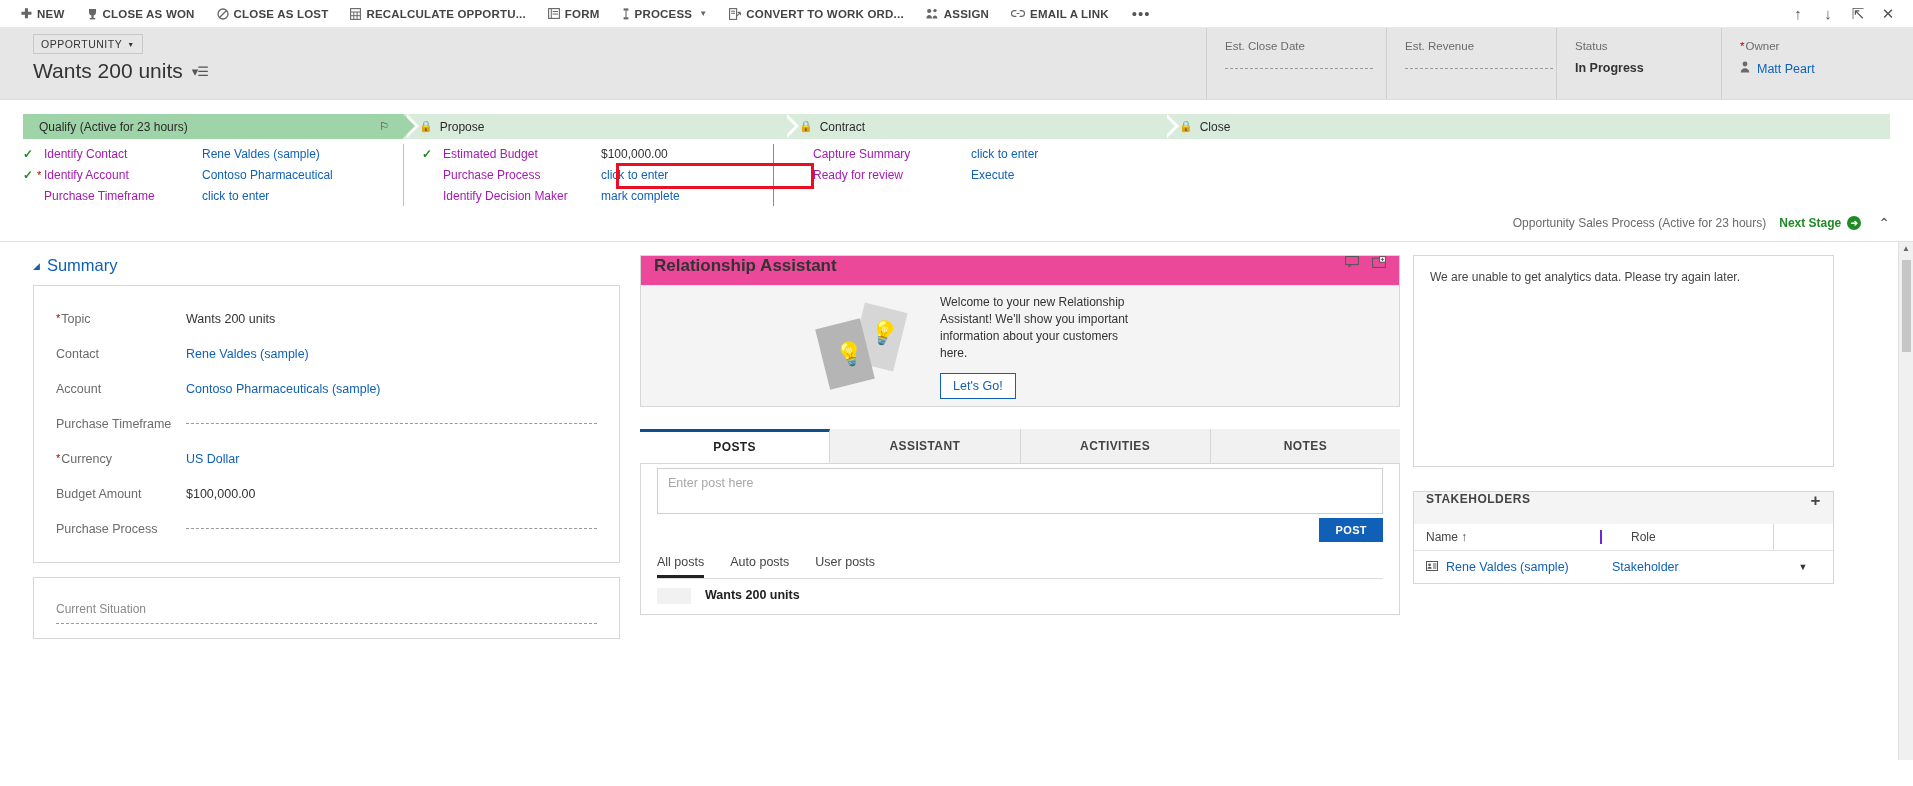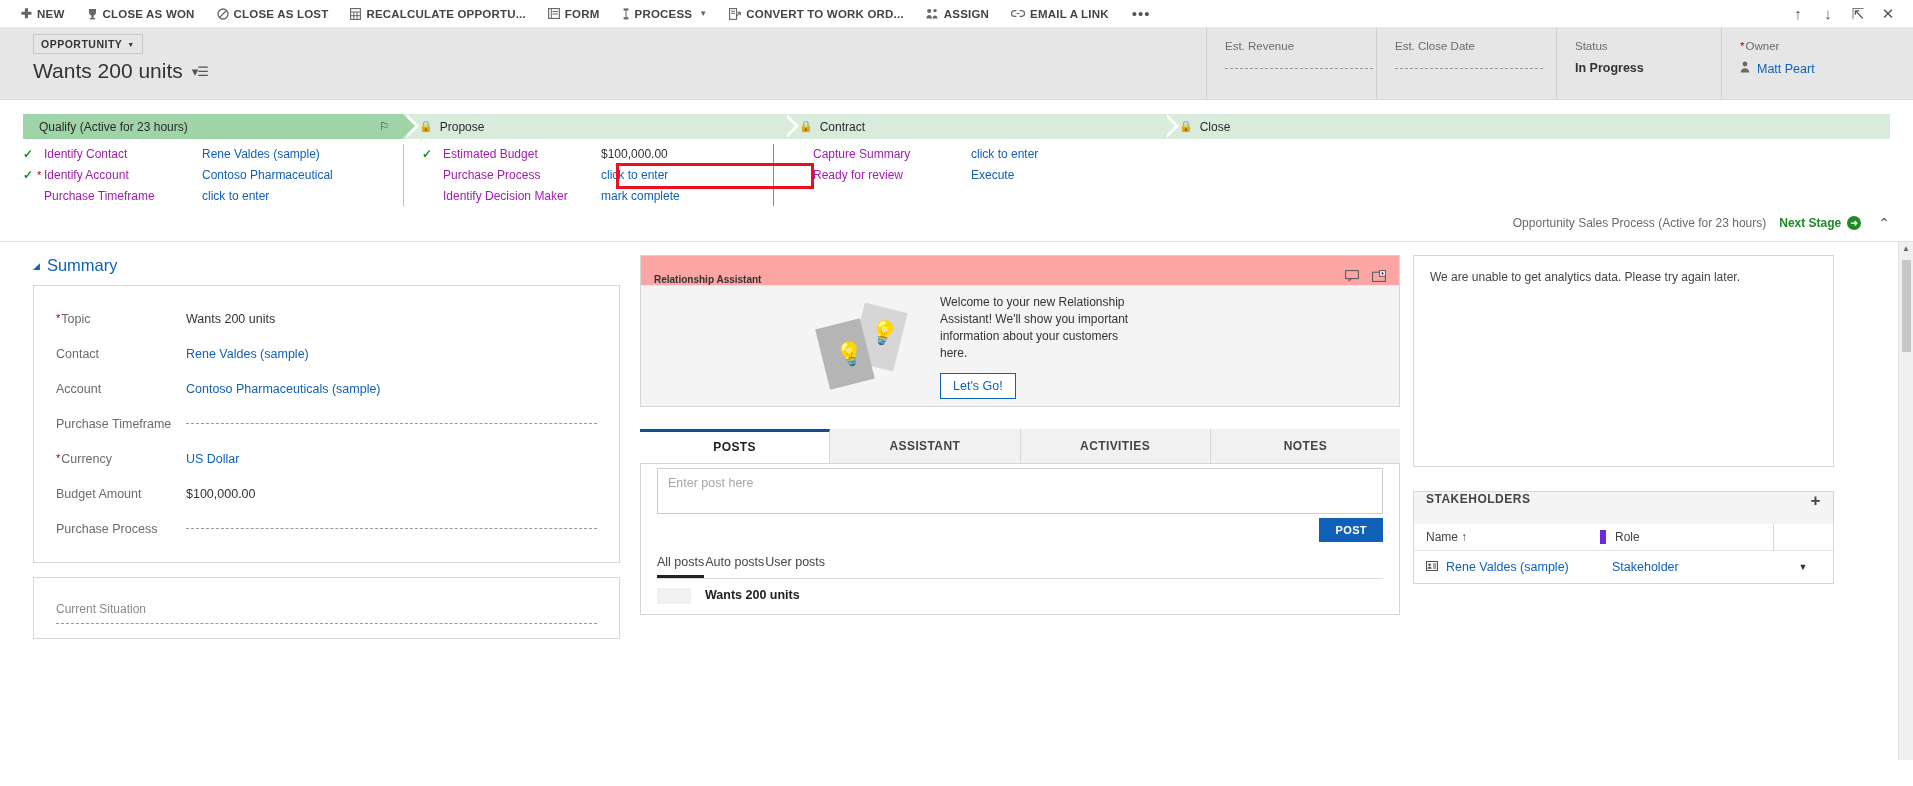--- a/index.html
+++ b/index.html
@@ -33,21 +33,21 @@
 
   
   .rec-header {
     height: 72px; background: #e6e6e6; display: flex; align-items: stretch;
     border-bottom: 1px solid #dcdcdc;
   }
   .rec-left { padding: 6px 0 0 33px; flex: 0 0 auto; min-width: 640px; }
   .entity-chip {
     display: inline-flex; align-items: center; gap: 5px;
     border: 1px solid #c8c8c8; background: #e6e6e6;
-    font-size: 10.5px; font-weight: 700; color: #333;
+    font-size: 10.5px; font-weight: 400; color: #333;
     padding: 3px 7px; letter-spacing: .5px; cursor: pointer;
   }
   .entity-chip .caret { font-size: 7px; }
   .rec-title-row { display: flex; align-items: center; gap: 9px; margin-top: 5px; }
   .rec-title { font-size: 21px; font-weight: 400; color: #333; }
   .rec-title-icon { font-size: 13px; color: #555; cursor: pointer; letter-spacing:-1px;}
   .hdr-fields { display: flex; align-items: stretch; margin-left: auto; }
   .hdr-field {
     border-left: 1px solid #cfcfcf; padding: 12px 18px 0 18px;
     min-width: 120px; display: flex; flex-direction: column; gap: 9px;
@@ -143,22 +143,22 @@
   .fvalue.link { color: #1160b7; cursor: pointer; }
   .fdash { flex: 1; border-bottom: 1px dashed #9a9a9a; height: 1px; }
   .card2 { border: 1px solid #d6d6d6; margin-top: 14px; padding: 24px 22px 14px 22px; }
   .cs-label { font-size: 12px; color: #8a8a8a; margin-bottom: 7px; }
   .cs-dash { border-bottom: 1px dashed #9a9a9a; height: 1px; }
 
   
   .col-mid { width: 760px; padding: 13px 0 0 0; }
   .ra-panel { border: 1px solid #d6d6d6; }
   .ra-head {
-    height: 30px; display: flex; align-items: flex-end; padding: 0 13px;
-    font-size: 10px; font-weight: 700; color: #333; background: #fca5a5;
+    height: 30px; display: flex; align-items: flex-start; padding: 0 13px;
+    font-size: 17px; font-weight: 700; color: #333; background: #ec4899;
     border-bottom: 1px solid #e8e8e8;
   }
   .ra-head .acts { margin-left: auto; display: flex; gap: 13px; color: #555; font-size: 13px; }
   .ra-head .acts span { cursor: pointer; }
   .ra-body { background: #f4f4f4; height: 120px; display: flex; align-items: center; padding-left: 175px; gap: 28px; }
   .ra-art { position: relative; width: 96px; height: 90px; }
   .ra-card1 {
     position: absolute; left: 6px; top: 22px; width: 46px; height: 62px;
     background: #b5b5b5; transform: rotate(-14deg);
   }
@@ -187,42 +187,42 @@
   .post-input {
     width: 100%; height: 46px; border: 1px solid #cfcfcf; padding: 7px 10px;
     font-size: 12.5px; font-family: inherit; color: #333; resize: none; outline: none;
   }
   .post-input::placeholder { color: #a8a8a8; }
   .post-row { display: flex; justify-content: flex-end; margin-top: 0; }
   .post-btn {
     background: #1160b7; color: #fff; border: none; font-size: 11px; font-weight: 700;
     padding: 6px 16px; cursor: pointer; letter-spacing: .4px; font-family: inherit;
   }
-  .filters { display: flex; gap: 1px; margin-top: 13px; font-size: 12.5px; }
+  .filters { display: flex; gap: 26px; margin-top: 13px; font-size: 12.5px; }
   .filter { color: #444; cursor: pointer; padding-bottom: 6px; }
   .filter.active { border-bottom: 3px solid #222; font-weight: 400; }
   .feed-sep { border-bottom: 1px solid #dcdcdc; }
   .feed-item { display: flex; gap: 14px; padding-top: 9px; }
   .feed-avatar { width: 34px; height: 16px; background: #f1f1f1; }
   .feed-title { font-size: 12.5px; color: #222; font-weight: 600; }
 
   
   .col-right { width: 470px; padding: 13px 36px 0 13px; }
   .analytics {
     border: 1px solid #d6d6d6; height: 212px; padding: 14px 16px; font-size: 12px; color: #444;
   }
   .stake { border: 1px solid #d6d6d6; margin-top: 24px; }
   .stake-head {
     height: 32px; display: flex; padding: 0 12px;
     background: #f4f4f4; font-size: 12px; font-weight: 700; letter-spacing: .5px; color: #444;
   }
   .stake-head .plus { margin-left: auto; font-size: 17px; color: #444; cursor: pointer; line-height: 1; }
   .stake-cols { display: flex; height: 27px; align-items: center; font-size: 12px; color: #444; border-bottom: 1px solid #e4e4e4; }
   .stake-cols .c-name { width: 186px; padding-left: 12px; display:flex; align-items:center; gap:3px; cursor: pointer;}
-  .stake-cols .c-role { flex: 1; padding-left: 9px; border-left: 6px solid #6d28d9; cursor: pointer; }
+  .stake-cols .c-role { flex: 1; padding-left: 29px; border-left: 2px solid #6d28d9; cursor: pointer; }
   .stake-cols .c-act { width: 60px; border-left: 1px solid #d6d6d6; height: 100%; }
   .stake-row { display: flex; align-items: center; height: 32px; font-size: 12.5px; }
   .stake-row .c-name { width: 186px; padding-left: 12px; display: flex; align-items: center; gap: 8px; color: #1160b7; cursor: pointer; }
   .stake-row .c-role { flex: 1; padding-left: 12px; color: #1160b7; cursor: pointer; }
   .stake-row .c-act { width: 60px; text-align: center; color: #333; font-size: 9px; cursor: pointer; }
   .card-ico { font-size: 11px; color: #555; }
 
   
   .vscroll {
     width: 15px; background: #f0f0f0; border-left: 1px solid #e2e2e2;
@@ -340,26 +340,26 @@
       <span>OPPORTUNITY</span>
       <span class="caret">▼</span>
     </div>
     <div class="rec-title-row">
       <div class="rec-title">Wants 200 units</div>
       <div class="rec-title-icon">▾☰</div>
     </div>
   </div>
 
   <div class="hdr-fields">
+    <div class="hdr-field w-date">
+      <div class="hdr-label">Est. Close Date</div>
+      <div class="hdr-empty"></div>
+    </div>
     <div class="hdr-field w-rev">
       <div class="hdr-label">Est. Revenue</div>
-      <div class="hdr-empty"></div>
-    </div>
-    <div class="hdr-field w-date">
-      <div class="hdr-label">Est. Close Date</div>
       <div class="hdr-empty"></div>
     </div>
     <div class="hdr-field w-stat">
       <div class="hdr-label">Status</div>
       <div class="hdr-value">In Progress</div>
     </div>
     <div class="hdr-field w-own">
       <div class="hdr-label">
         <span class="req">*</span><span>Owner</span>
       </div>

